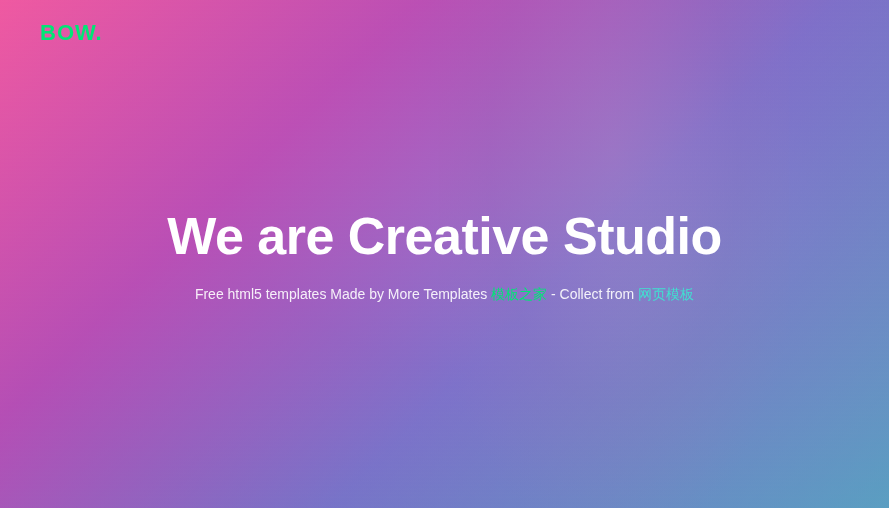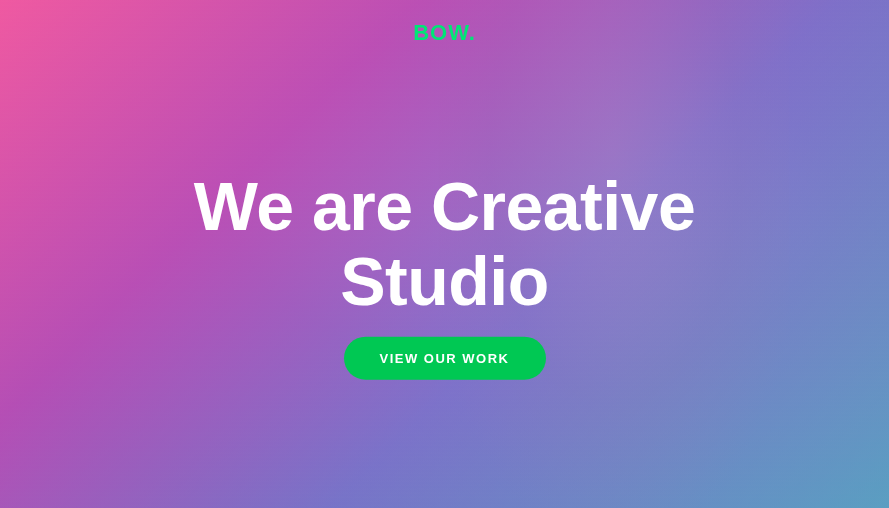--- a/index.html
+++ b/index.html
@@ -63,21 +63,20 @@
     nav {
       position: absolute;
       top: 0;
       left: 0;
       width: 100%;
       z-index: 10;
       display: flex;
       align-items: center;
       justify-content: space-between;
       padding: 20px 40px;
-      flex-direction: column;
     }
 
     .logo {
       font-size: 22px;
       font-weight: 800;
       color: #ffffff;
       letter-spacing: 1px;
     }
 
     .logo span {
@@ -111,21 +110,21 @@
       top: 50%;
       left: 50%;
       transform: translate(-50%, -50%);
       z-index: 5;
       text-align: center;
       width: 700px;
       margin-top: 20px;
     }
 
     .hero-title {
-      font-size: 68px;
+      font-size: 52px;
       font-weight: 700;
       color: #ffffff;
       margin-bottom: 18px;
       letter-spacing: -0.5px;
       line-height: 1.1;
     }
 
     .hero-subtitle {
       font-size: 14px;
       color: rgba(255, 255, 255, 0.9);
@@ -189,15 +188,17 @@
   <div class="hero-person"></div>
 
   <nav>
     <div class="logo">
       <span>BOW</span><span style="color:#00e676;">.</span>
     </div>
   </nav>
 
   <div class="hero-content">
     <h1 class="hero-title">We are Creative Studio</h1>
-    <button class="cta-button">VIEW OUR WORK</button>
+    <p class="hero-subtitle">
+      <span>Free html5 templates Made by More Templates </span><span class="highlight-green">模板之家</span><span> - Collect from </span><span class="highlight-teal">网页模板</span>
+    </p>
   </div>
 </div>
 
 </body></html>

